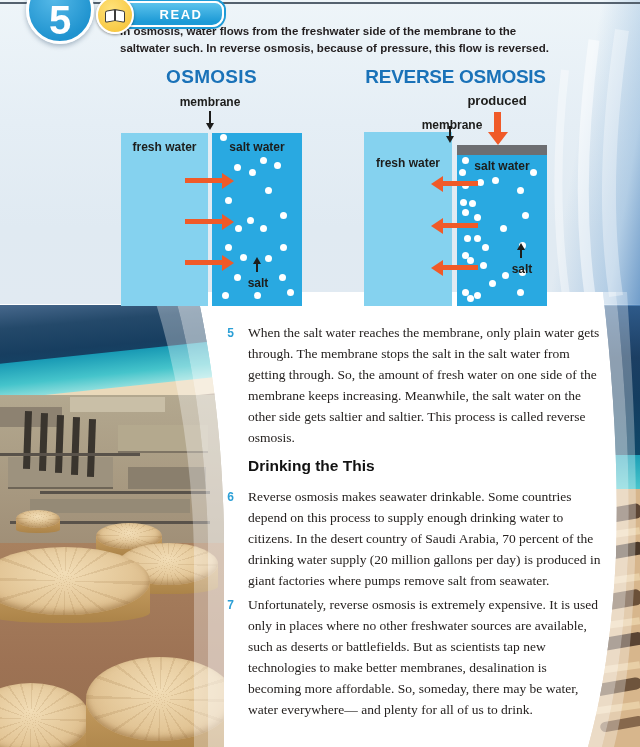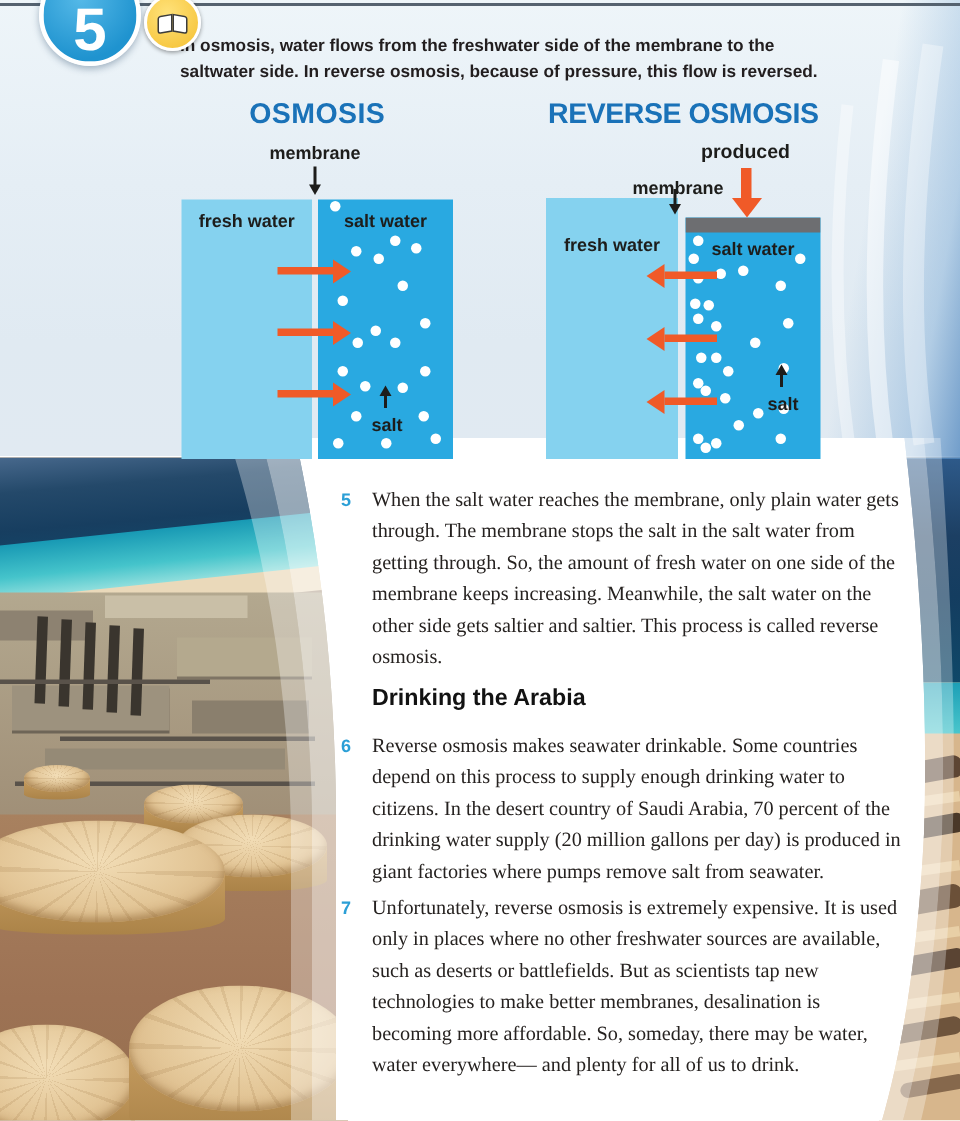--- a/index.html
+++ b/index.html
@@ -183,29 +183,32 @@
     <path d="M616,292 C625,380 631,470 628,558 C624,640 615,700 602,747 L614,747 C625,702 632,644 635,562 C638,474 633,384 627,292 Z" fill="rgba(255,255,255,0.3)"></path>
     <path d="M565,70 C556,150 556,225 566,296" fill="none" stroke="rgba(255,255,255,0.4)" stroke-width="8"></path>
     <path d="M594,40 C582,130 579,215 590,296" fill="none" stroke="rgba(255,255,255,0.5)" stroke-width="11"></path>
     <path d="M622,30 C608,125 604,215 616,296" fill="none" stroke="rgba(255,255,255,0.35)" stroke-width="14"></path>
   </svg>
 
   <div class="top-rule"></div>
   <div class="badge-circle">
     <span>5</span>
   </div>
+  <div class="read-tab">
+    <span>READ</span>
+  </div>
   <div class="book-circle">
     <div class="book">
       <div class="pg pgl"></div>
       <div class="pg pgr"></div>
     </div>
   </div>
   <div class="intro">
     <span>In osmosis, water flows from the freshwater side of the membrane to the</span>
-    <span>saltwater side. In reverse osmosis, because of pressure, this flow is reversed.</span>
+    <span>saltwater such. In reverse osmosis, because of pressure, this flow is reversed.</span>
   </div>
 
   <div>
     <div class="dg-title" style="left:121px;width:181px;">OSMOSIS</div>
     <div class="dg-label" style="left:168px;top:95px;width:84px;">membrane</div>
     <div class="tarrow down" style="left:209px;top:111px;height:13px;"></div>
     <div class="box fresh" style="left:121px;top:133px;width:87px;height:173px;"></div>
     <div class="box salt" id="osmosis-salt" style="left:212px;top:133px;width:90px;height:173px;">
         <span class="dot" style="left: 7.5px; top: 0.5px;"></span>
         <span class="dot" style="left: 21.5px; top: 30.5px;"></span>
@@ -281,21 +284,21 @@
     <div class="oarrow left" style="left:443px;top:265px;width:35px;"></div>
     <div class="tarrow up" style="left:520px;top:249px;height:9px;"></div>
     <div class="dg-label" style="left:504px;top:262px;width:36px;">salt</div>
   </div>
 
   <div class="article">
     <div class="para">
       <span class="num">5</span>
       <span>When the salt water reaches the membrane, only plain water gets through. The membrane stops the salt in the salt water from getting through. So, the amount of fresh water on one side of the membrane keeps increasing. Meanwhile, the salt water on the other side gets saltier and saltier. This process is called reverse osmosis.</span>
     </div>
-    <div class="section-heading">Drinking the Arabia</div>
+    <div class="section-heading">Drinking the This</div>
     <div class="para">
       <span class="num">6</span>
       <span>Reverse osmosis makes seawater drinkable. Some countries depend on this process to supply enough drinking water to citizens. In the desert country of Saudi Arabia, 70 percent of the drinking water supply (20 million gallons per day) is produced in giant factories where pumps remove salt from seawater.</span>
     </div>
     <div class="para">
       <span class="num">7</span>
       <span>Unfortunately, reverse osmosis is extremely expensive. It is used only in places where no other freshwater sources are available, such as deserts or battlefields. But as scientists tap new technologies to make better membranes, desalination is becoming more affordable. So, someday, there may be water, water everywhere— and plenty for all of us to drink.</span>
     </div>
   </div>
 

